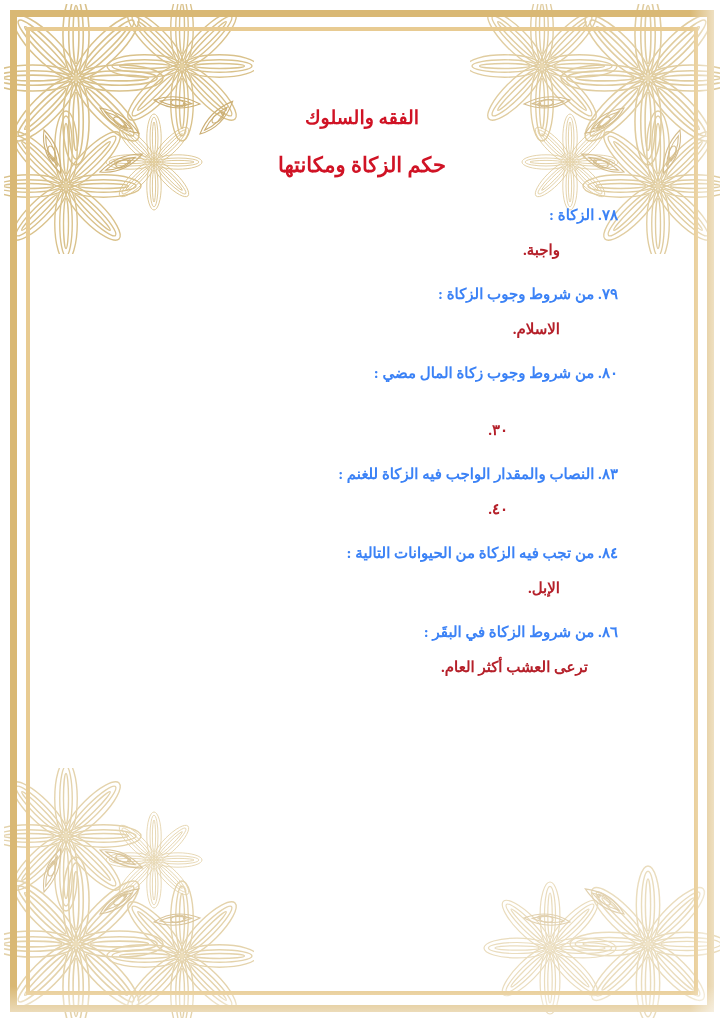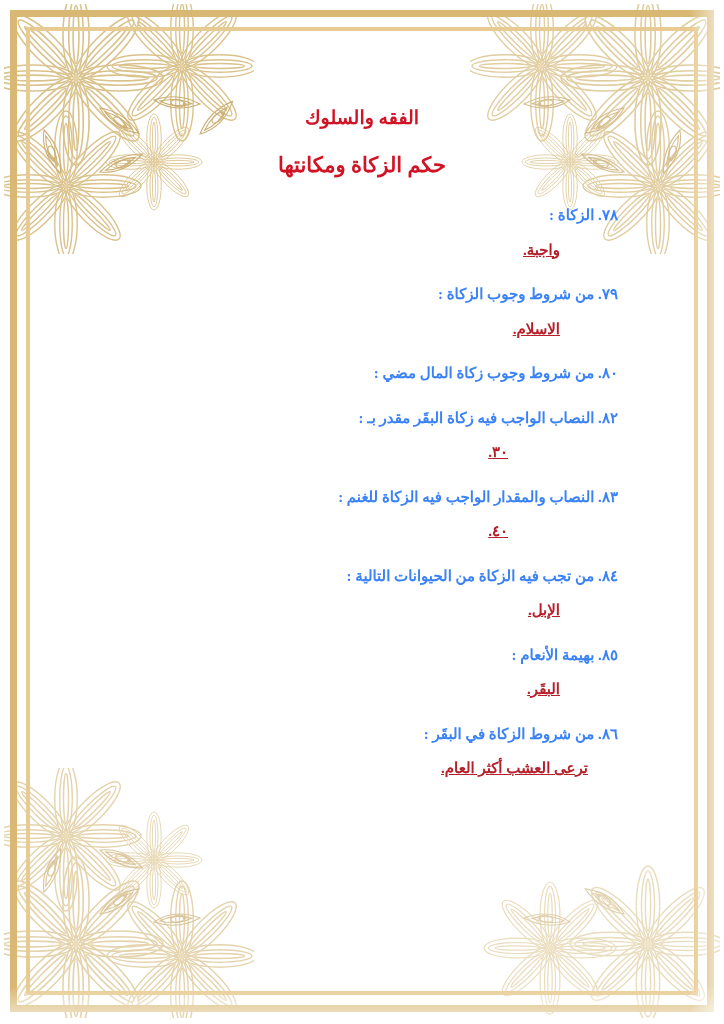--- a/index.html
+++ b/index.html
@@ -125,21 +125,20 @@
   }
   .answer {
     color: #b5202a;
     font-weight: bold;
     font-size: 15px;
     text-align: right;
     padding-right: 120px;
     padding-top: 12px;
     line-height: 1.5;
     white-space: nowrap;
-    text-decoration: underline;
   }
   .answer.num { padding-right: 172px; }
   .answer.wide { padding-right: 92px; }
 </style>
 </head>
 <body>
 
 <div class="page">
 
   <div class="corner corner-tl">
@@ -254,38 +253,33 @@
       <li class="qa-block">
         <div class="question">٨٠. من شروط وجوب زكاة المال مضي :</div>
       </li>
     </ul>
 
 
     <ul class="qa-list">
 
 
       <li class="qa-block">
-        <div class="question">٨٢. النصاب الواجب فيه زكاة البقَر مقدر بـ :</div>
         <div class="answer num">٣٠.</div>
       </li>
 
       <li class="qa-block">
         <div class="question">٨٣. النصاب والمقدار الواجب فيه الزكاة للغنم :</div>
         <div class="answer num">٤٠.</div>
       </li>
 
       <li class="qa-block">
         <div class="question">٨٤. من تجب فيه الزكاة من الحيوانات التالية :</div>
         <div class="answer">الإبل.</div>
       </li>
 
-      <li class="qa-block">
-        <div class="question">٨٥. بهيمة الأنعام :</div>
-        <div class="answer">البقَر.</div>
-      </li>
 
       <li class="qa-block">
         <div class="question">٨٦. من شروط الزكاة في البقَر :</div>
         <div class="answer wide">ترعى العشب أكثر العام.</div>
       </li>
     </ul>
 
   </div>
 </div>
 

